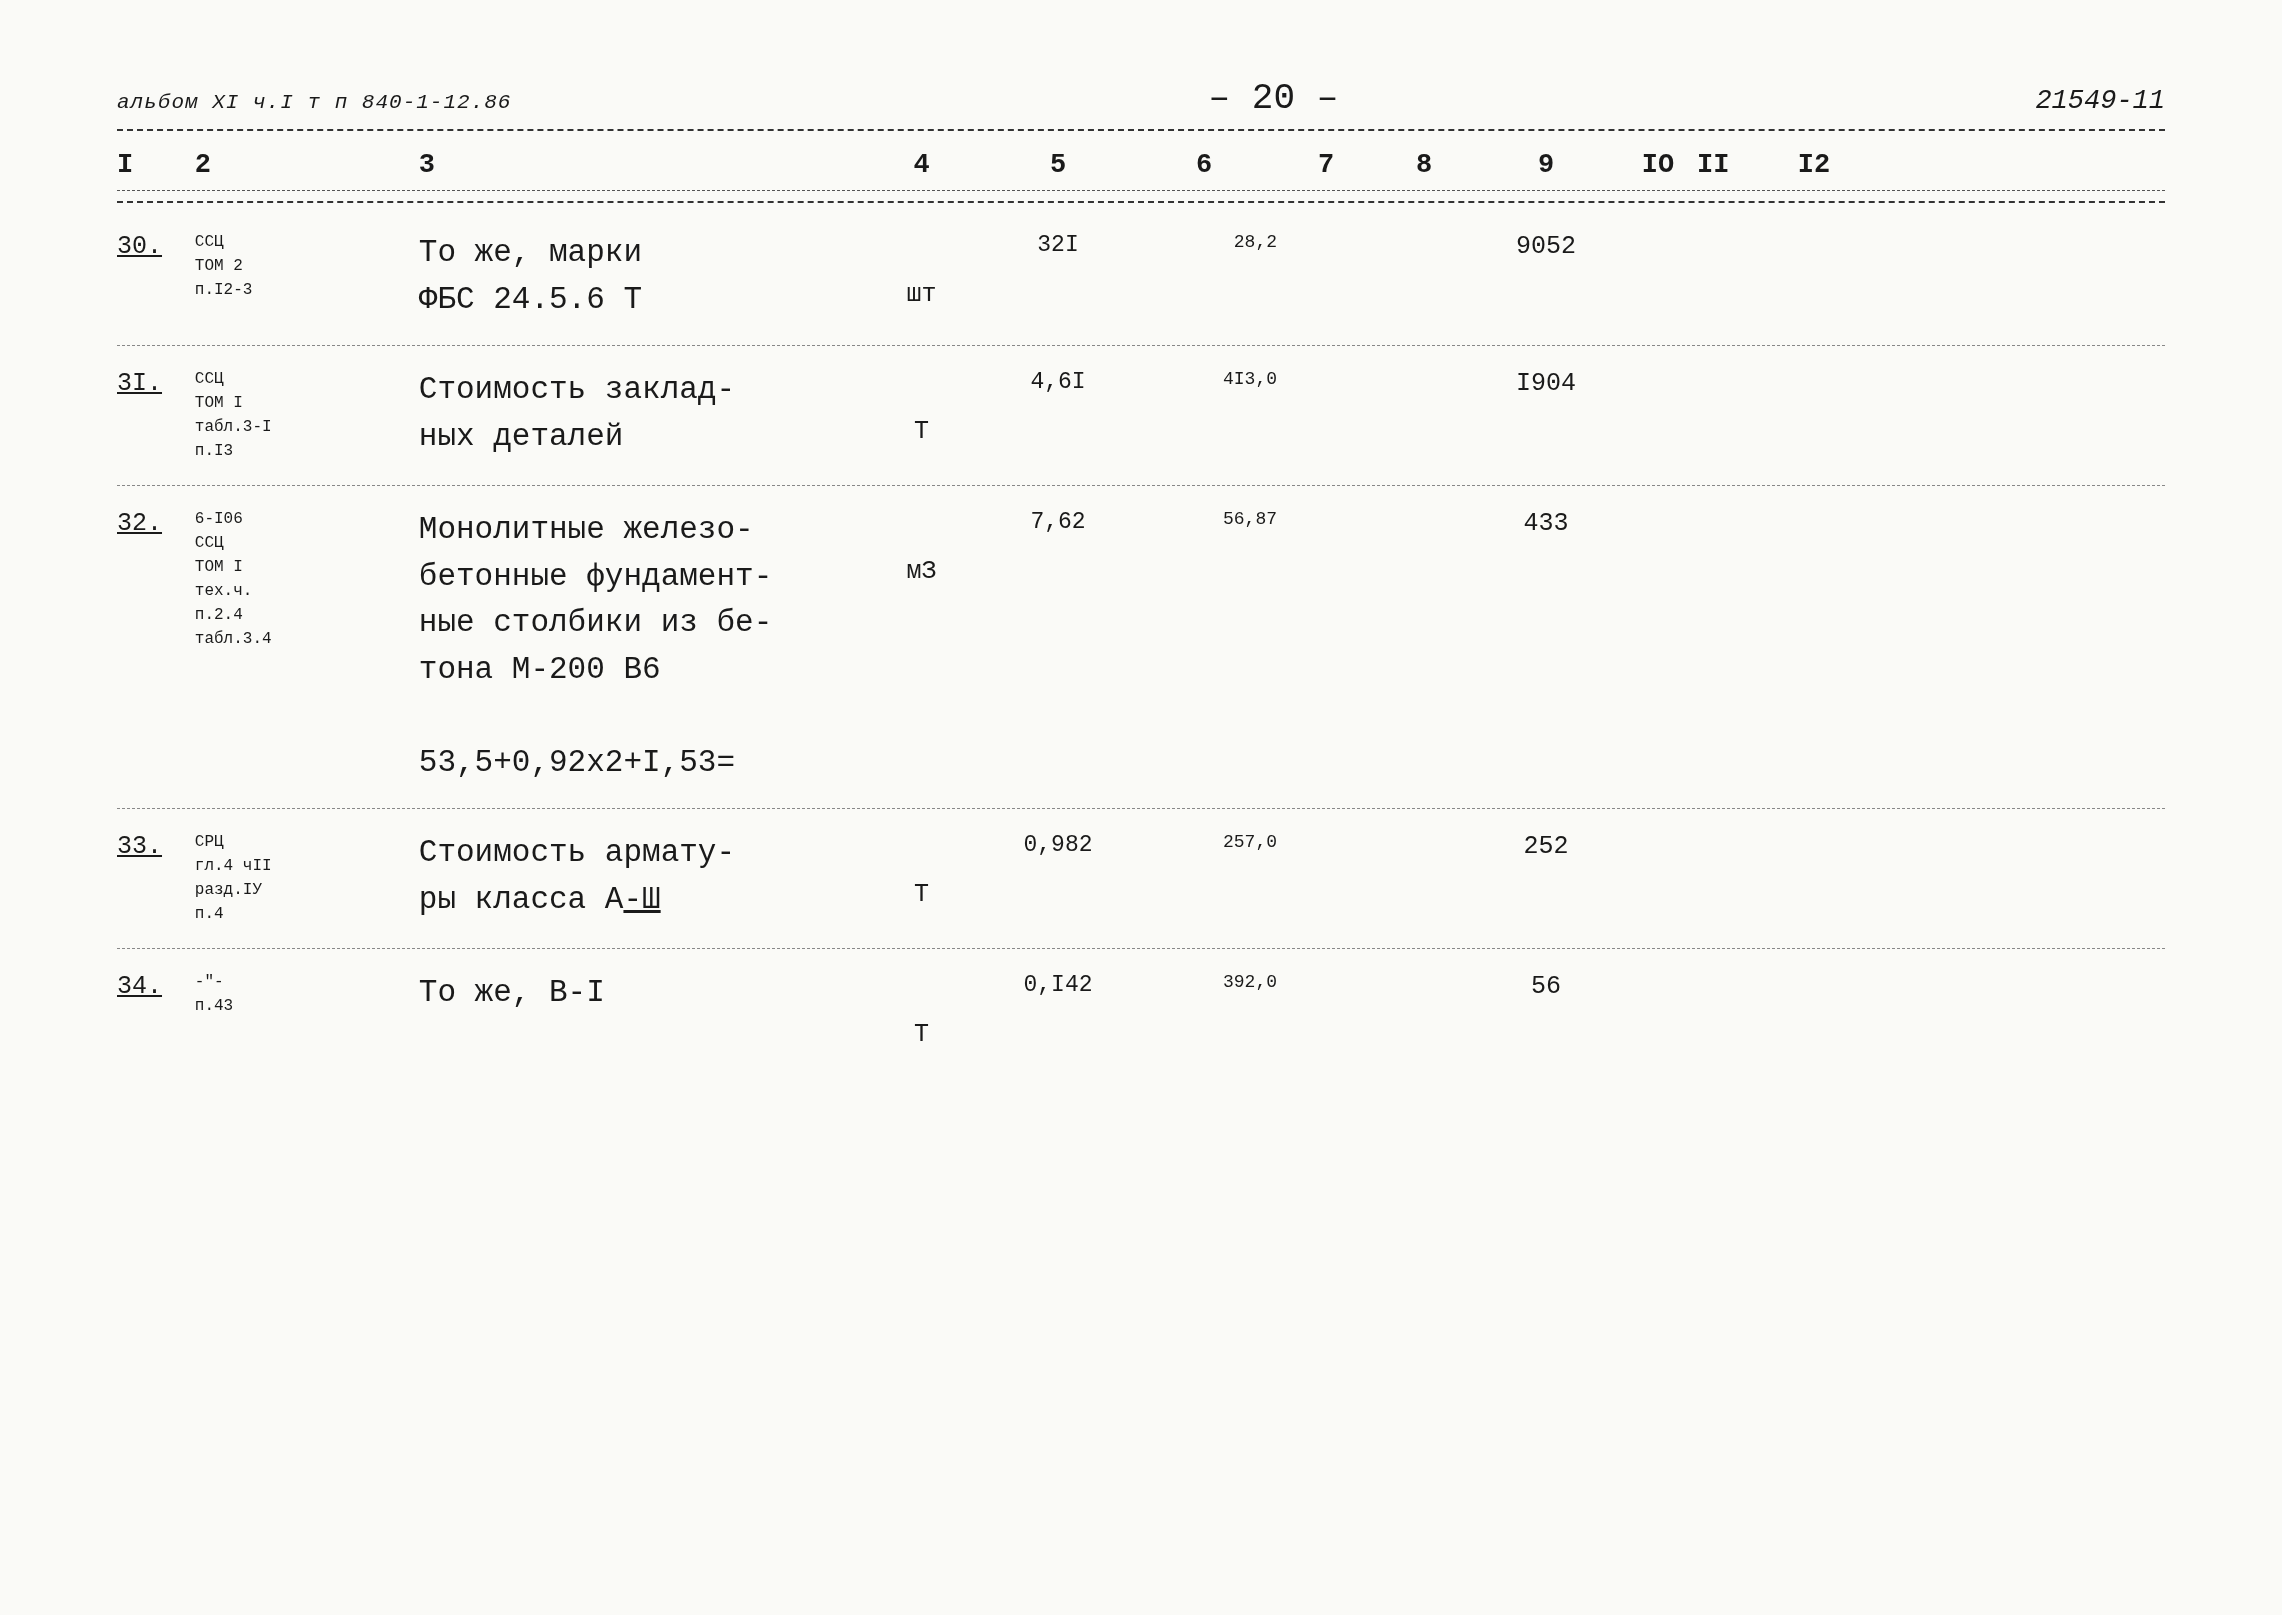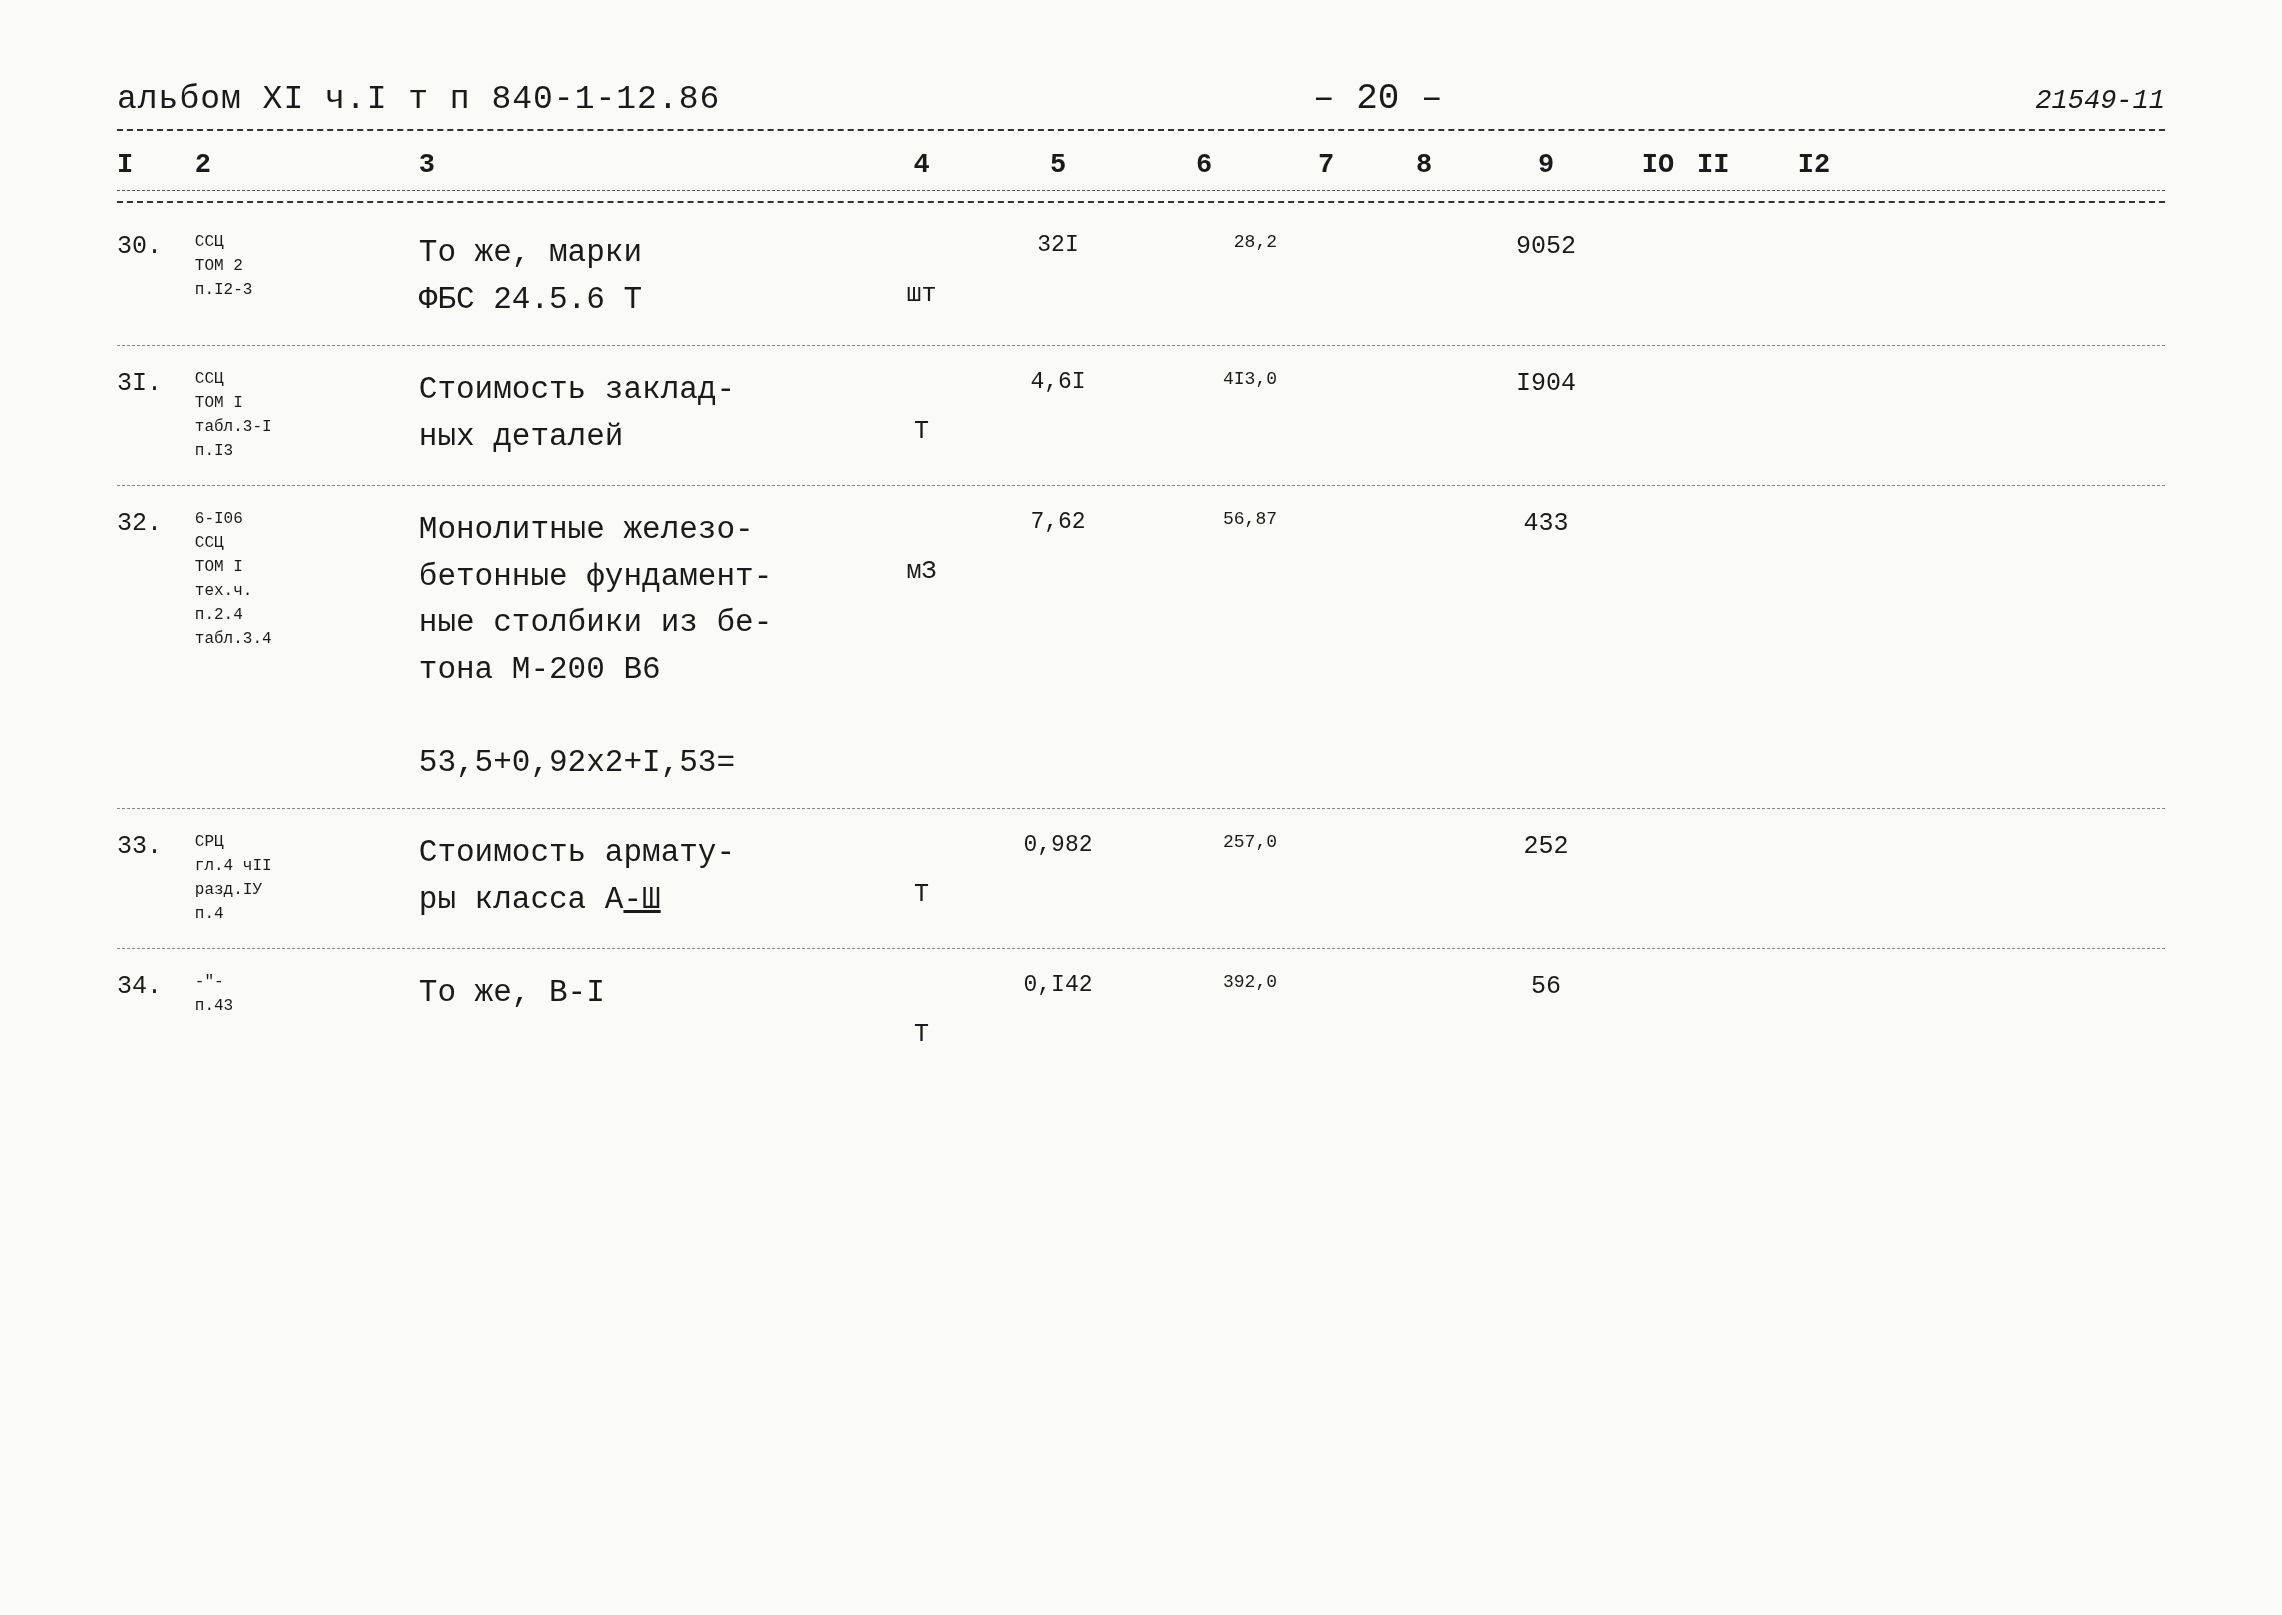--- a/index.html
+++ b/index.html
@@ -28,22 +28,23 @@
 
     .header-line {
       display: flex;
       align-items: baseline;
       justify-content: space-between;
       margin-bottom: 7.8px;
       font-size: 27px;
     }
 
     .header-left {
-      font-size: 33px;
+      font-size: 21px;
       letter-spacing: 1px;
+      font-style: italic;
     }
 
     .header-center {
       font-size: 36px;
       font-weight: normal;
     }
 
     .header-right {
       font-size: 27px;
       font-style: italic;
@@ -88,20 +89,21 @@
       padding: 17.6px 0;
       font-size: 25px;
       border-bottom: none;
     }
 
     .row-num {
       width: 68px;
       flex-shrink: 0;
       font-size: 25px;
       padding-top: 2px;
+      text-decoration: underline;
     }
 
     .row-ref {
       width: 224px;
       flex-shrink: 0;
       font-size: 16px;
       line-height: 1.5;
       padding-left: 9.8px;
     }
 

